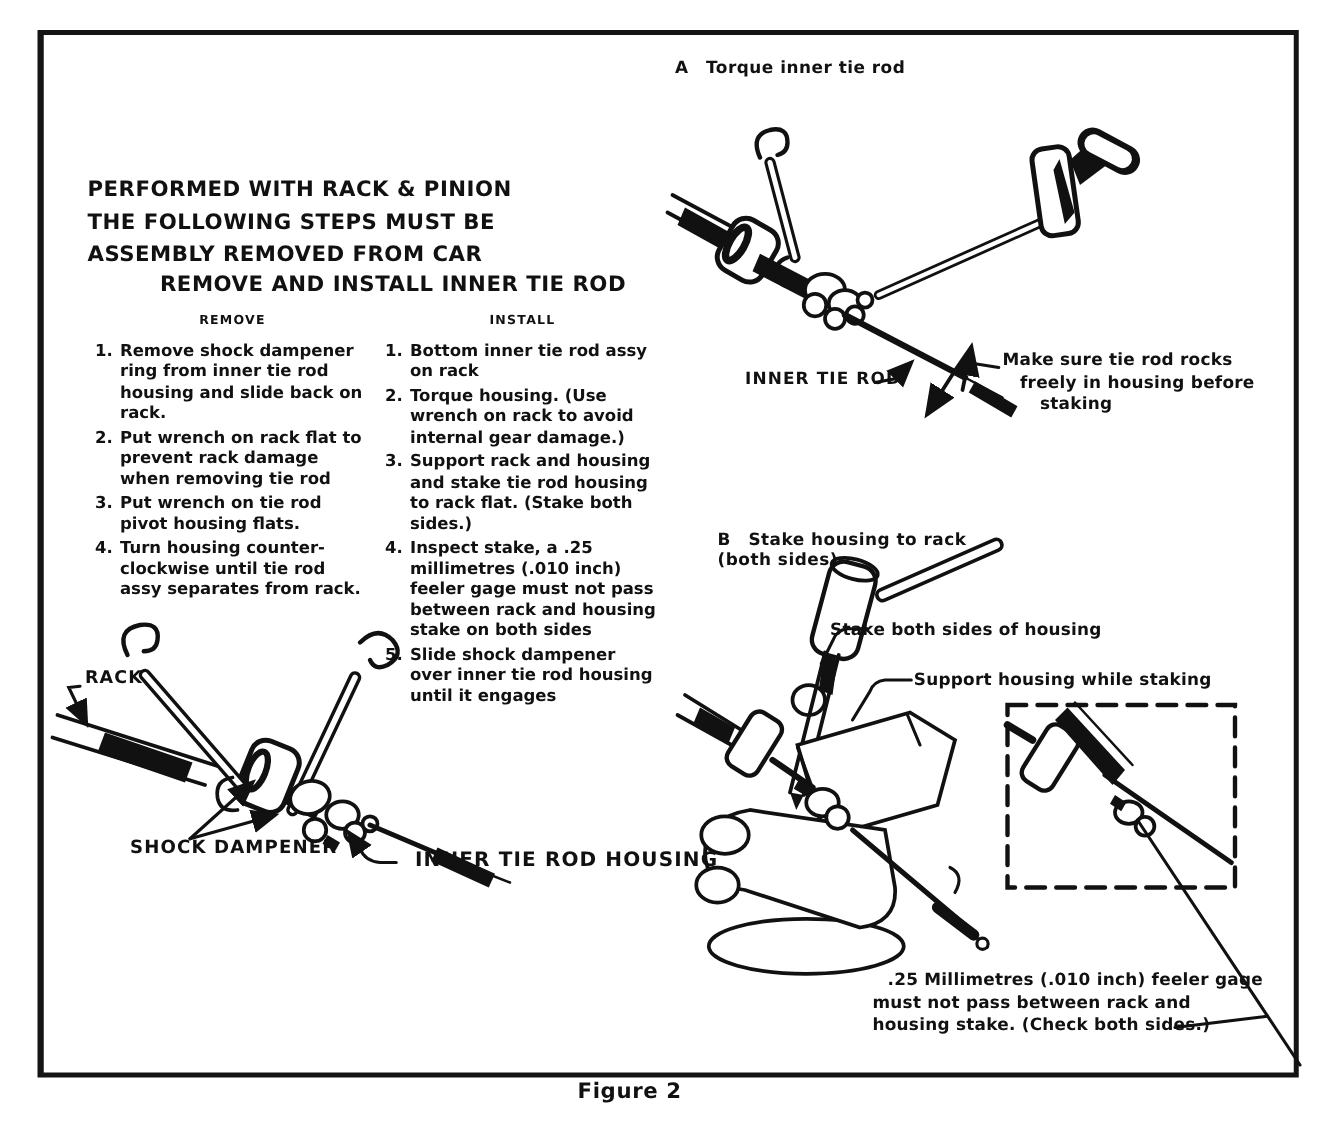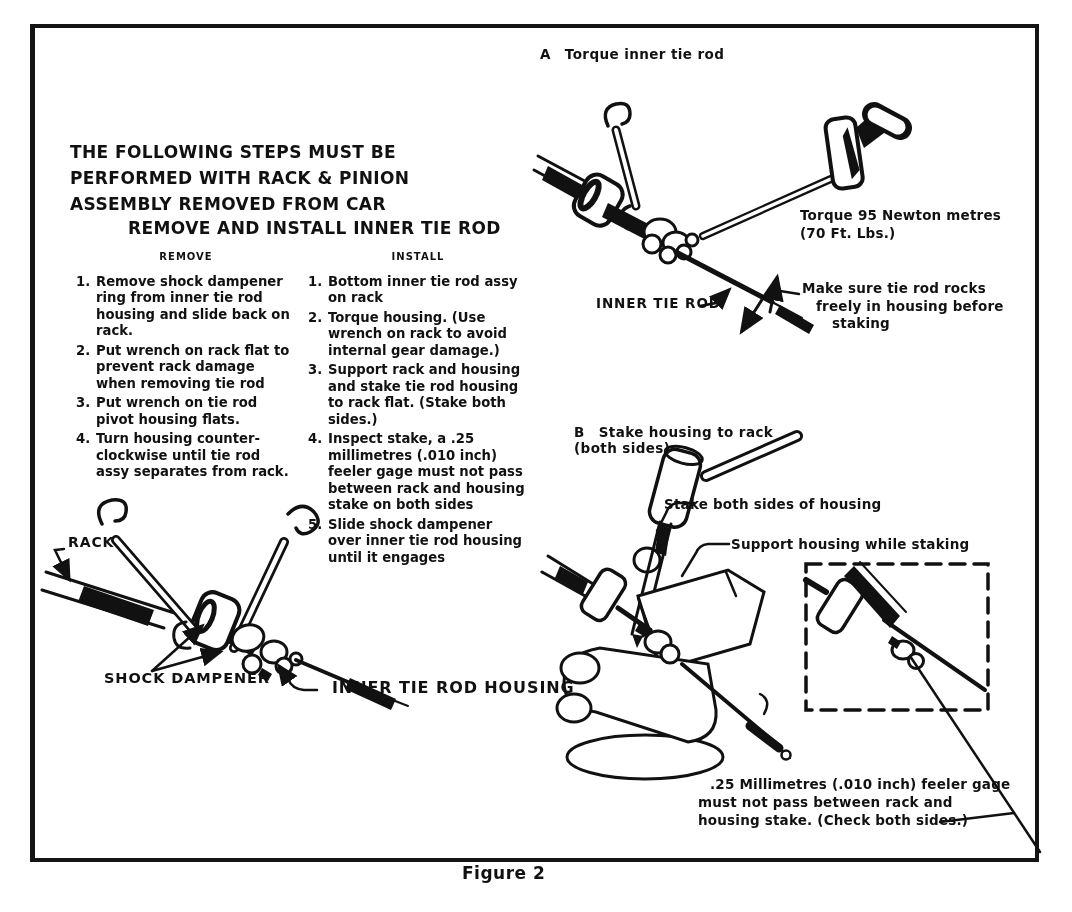--- a/index.html
+++ b/index.html
@@ -175,22 +175,22 @@
       <path d="M350,678 L396,699 L391,710 L345,689 Z" fill="#111" stroke="none"></path>
 
       <path d="M64,549 l-9,1 l14,29" stroke-width="2.5" marker-end="url(#ah)"></path>
       <path d="M152,671 L220,652" stroke-width="2.5" marker-end="url(#ah)"></path>
       <path d="M152,671 L202,626" stroke-width="2.5" marker-end="url(#ah)"></path>
       <path d="M317,690 h-13 q-12,-1 -16,-11 l-9,-13" stroke-width="2.5" marker-end="url(#ah)"></path>
     </g>
   </svg>
 
   <div class="abs title-block">
+    <div>PERFORMED WITH RACK &amp; PINION</div>
     <div>THE FOLLOWING STEPS MUST BE</div>
-    <div>PERFORMED WITH RACK &amp; PINION</div>
     <div>ASSEMBLY REMOVED FROM CAR</div>
   </div>
   <div class="abs sub-title">REMOVE AND INSTALL INNER TIE ROD</div>
 
   <div class="abs col" style="left:76px;top:249px;">
     <div class="col-header">REMOVE</div>
     <div class="li">
       <span class="num">1.</span>
       <span class="txt">Remove shock dampener ring from inner tie rod housing and slide back on rack.</span>
     </div>
@@ -227,24 +227,20 @@
       <span class="txt">Inspect stake, a .25 millimetres (.010 inch) feeler gage must not pass between rack and housing stake on both sides</span>
     </div>
     <div class="li">
       <span class="num">5.</span>
       <span class="txt">Slide shock dampener over inner tie rod housing until it engages</span>
     </div>
   </div>
 
   <div class="abs fig-label" style="left:540px;top:46px;text-align:center;">
     <span class="pfx">A</span><span>Torque inner tie rod</span>
-  </div>
-  <div class="abs note" style="left:800px;top:207px;">
-    <div>Torque 95 Newton metres</div>
-    <div>(70 Ft. Lbs.)</div>
   </div>
   <div class="abs caps" style="left:596px;top:295px;font-size:13.5px;">INNER TIE ROD</div>
   <div class="abs note" style="left:802px;top:280px;">
     <div>Make sure tie rod rocks</div>
     <div style="padding-left:14px;">freely in housing before</div>
     <div style="padding-left:30px;">staking</div>
   </div>
 
   <div class="abs fig-label" style="left:546px;top:424px;margin-left:28px;">
     <div><span class="pfx">B</span><span>Stake housing to rack</span></div>

